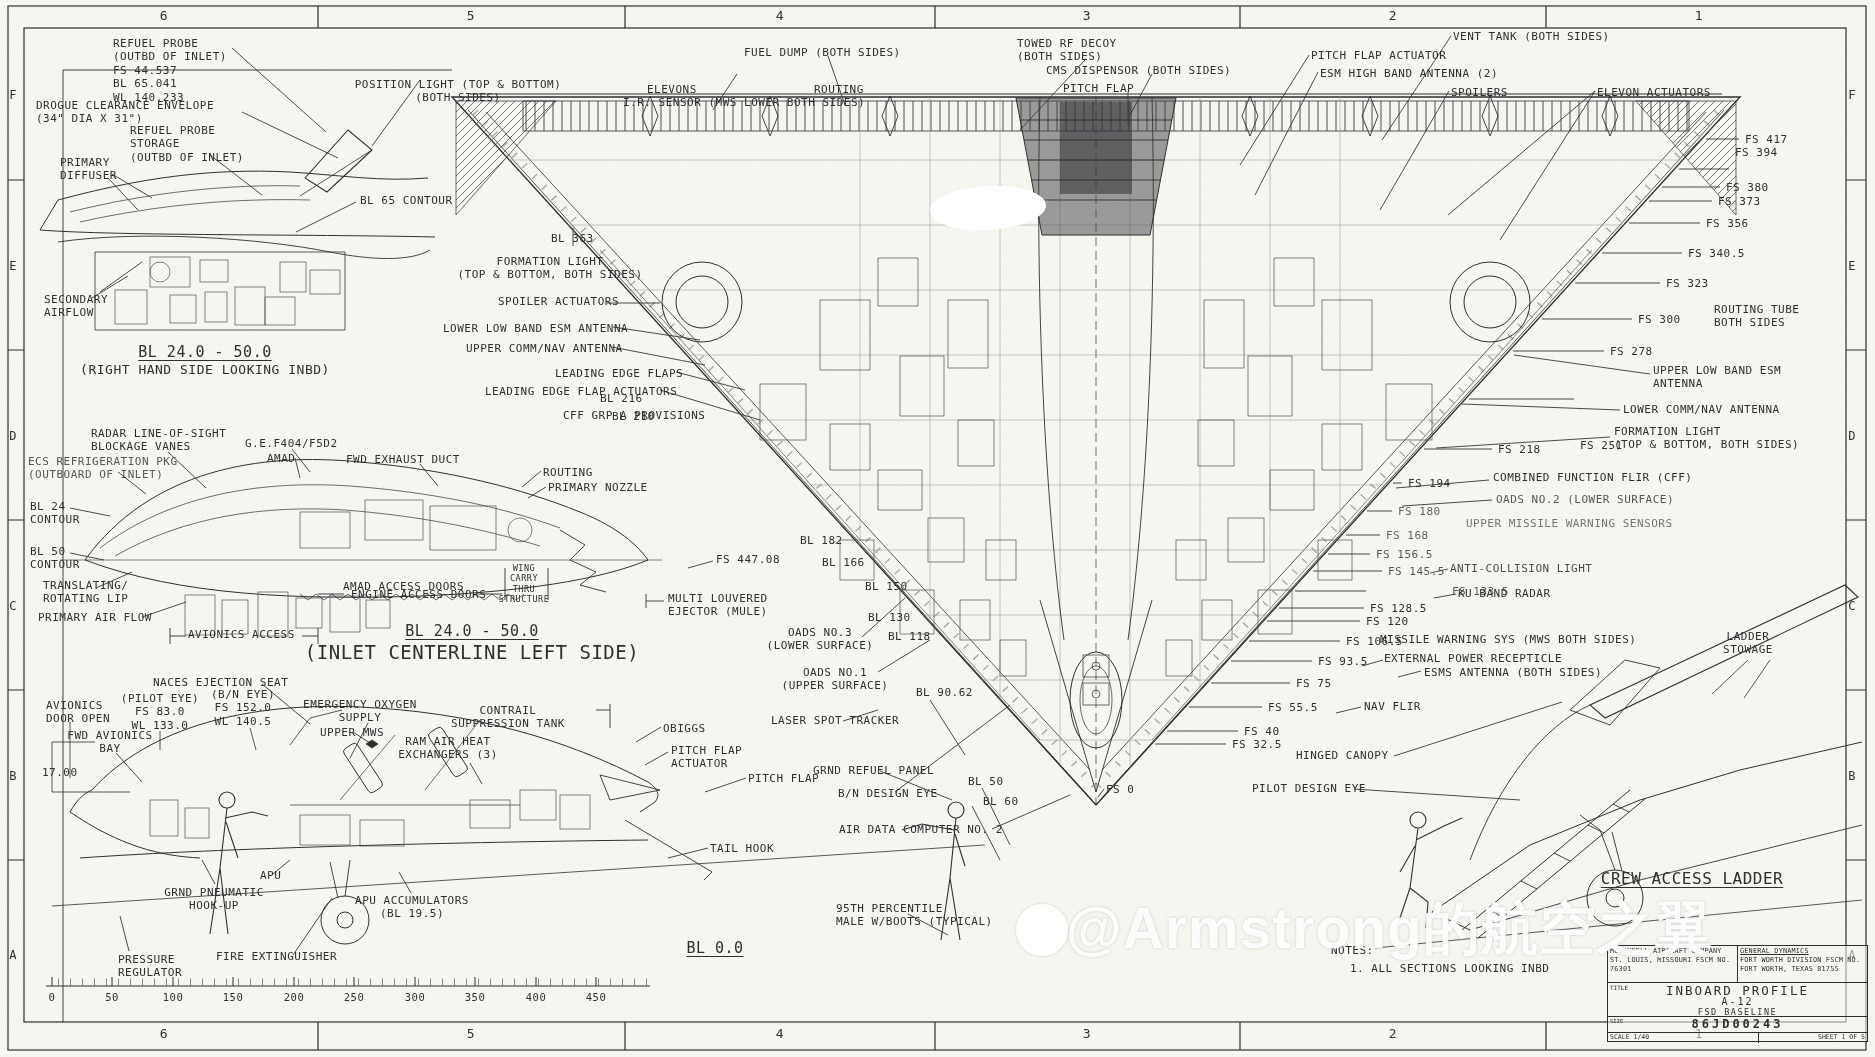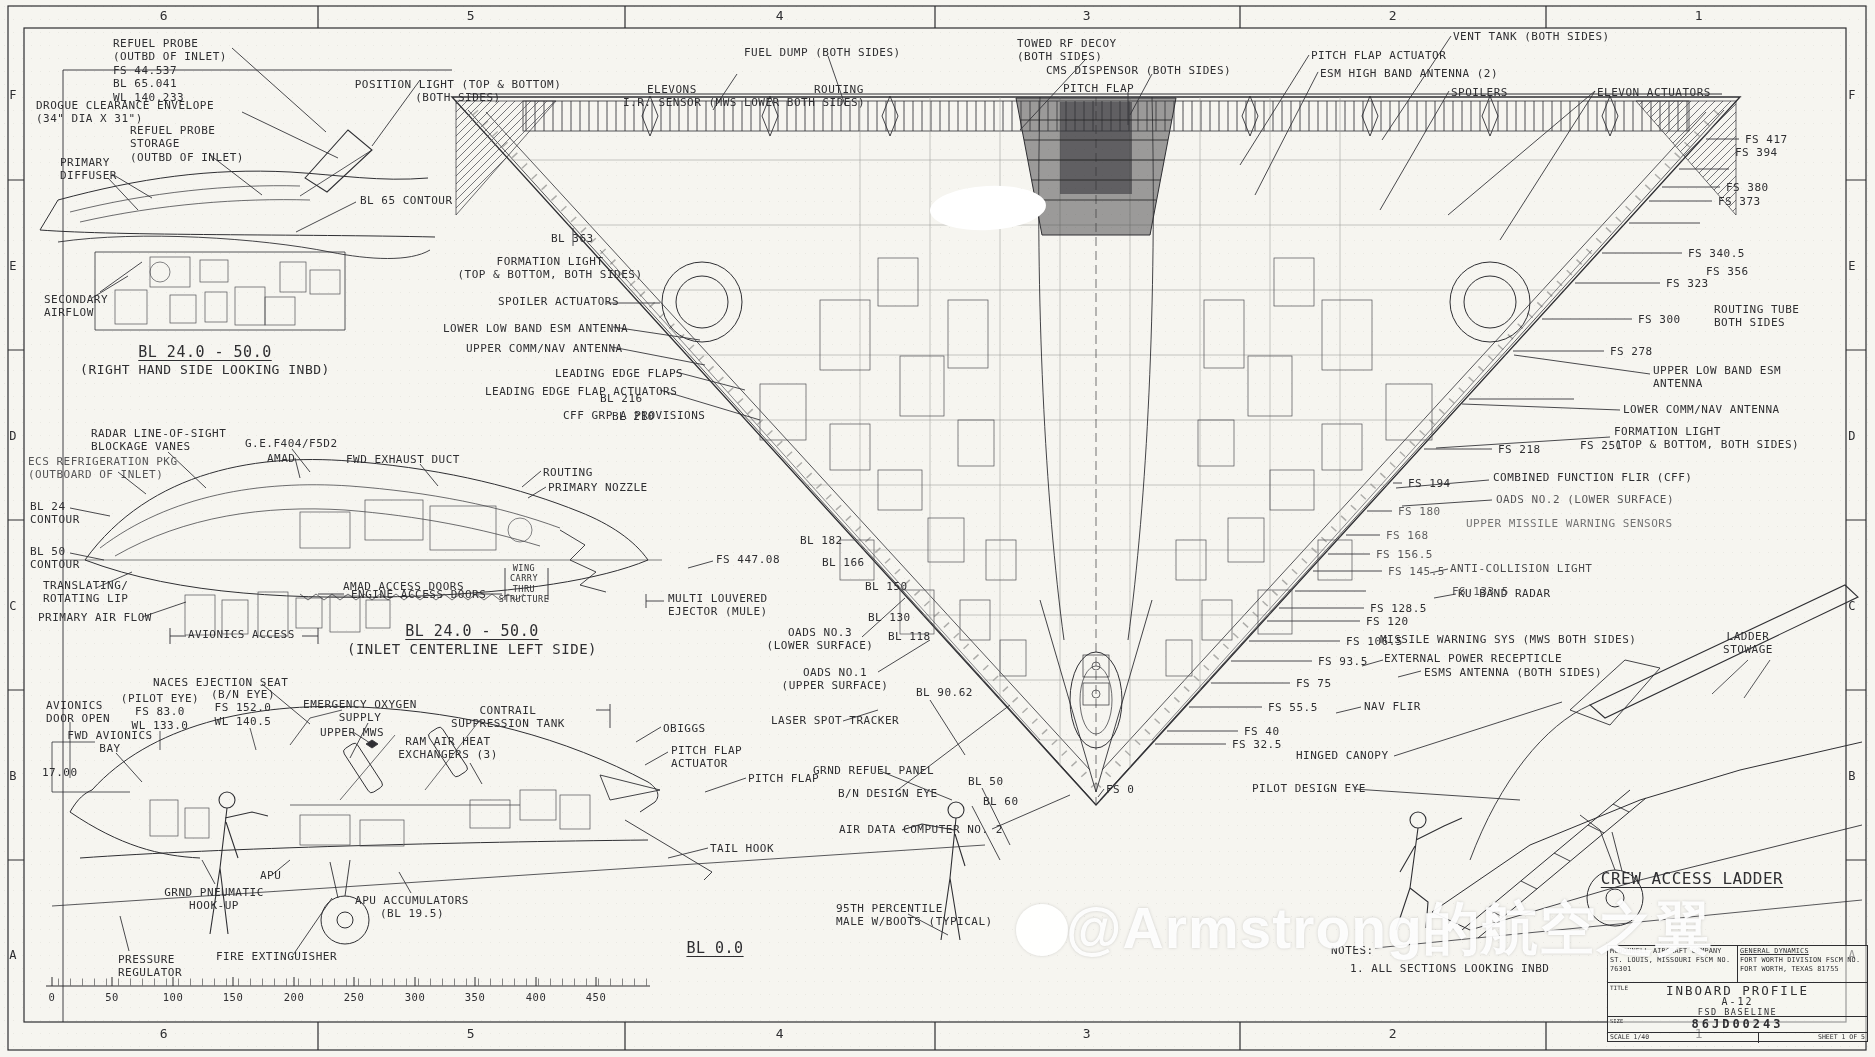--- a/index.html
+++ b/index.html
@@ -337,21 +337,21 @@
       <div class="ann" style="left: 1063px; top: 82px;">PITCH FLAP</div>
       <div class="ann" style="left: 1453px; top: 30px;">VENT TANK (BOTH SIDES)</div>
       <div class="ann" style="left: 1311px; top: 49px;">PITCH FLAP ACTUATOR</div>
       <div class="ann" style="left: 1320px; top: 67px;">ESM HIGH BAND ANTENNA (2)</div>
       <div class="ann" style="left: 1451px; top: 86px;">SPOILERS</div>
       <div class="ann" style="left: 1597px; top: 86px;">ELEVON ACTUATORS</div>
       <div class="ann" style="left: 1745px; top: 133px;">FS 417</div>
       <div class="ann" style="left: 1735px; top: 146px;">FS 394</div>
       <div class="ann" style="left: 1726px; top: 181px;">FS 380</div>
       <div class="ann" style="left: 1718px; top: 195px;">FS 373</div>
-      <div class="ann" style="left: 1706px; top: 217px; margin-top: 48px;">FS 356</div>
+      <div class="ann" style="left: 1706px; top: 217px;">FS 356</div>
       <div class="ann" style="left: 1688px; top: 247px;">FS 340.5</div>
       <div class="ann" style="left: 1666px; top: 277px;">FS 323</div>
       <div class="ann" style="left: 1638px; top: 313px;">FS 300</div>
       <div class="ann" style="left: 1714px; top: 303px;">ROUTING TUBE
 BOTH SIDES</div>
       <div class="ann" style="left: 1610px; top: 345px;">FS 278</div>
       <div class="ann" style="left: 1653px; top: 364px;">UPPER LOW BAND ESM
 ANTENNA</div>
       <div class="ann" style="left: 1580px; top: 393px; margin-top: 46px;">FS 251</div>
       <div class="ann" style="left: 1623px; top: 403px;">LOWER COMM/NAV ANTENNA</div>
@@ -426,21 +426,21 @@
       <div class="ann" style="left: 188px; top: 628px;">AVIONICS ACCESS</div>
       <div class="ann" style="left: 351px; top: 588px;">ENGINE ACCESS DOORS</div>
       <div class="ann" style="left: 343px; top: 580px;">AMAD ACCESS DOORS</div>
       <div class="ann" style="left: 543px; top: 466px;">ROUTING</div>
       <div class="ann" style="left: 548px; top: 481px;">PRIMARY NOZZLE</div>
       <div class="ann ctr" style="left: 524px; top: 563px; font-size: 8.5px;">WING
 CARRY
 THRU
 STRUCTURE</div>
       <div class="ann ctr ul" style="left: 472px; top: 622px; font-size: 15px;">BL 24.0 - 50.0</div>
-      <div class="ann ctr" style="left: 472px; top: 641px; font-size: 14px;">(INLET CENTERLINE LEFT SIDE)</div>
+      <div class="ann ctr" style="left: 472px; top: 641px; font-size: 19px;">(INLET CENTERLINE LEFT SIDE)</div>
       <div class="ann" style="left: 153px; top: 676px;">NACES EJECTION SEAT</div>
       <div class="ann ctr" style="left: 160px; top: 692px;">(PILOT EYE)
 FS 83.0
 WL 133.0</div>
       <div class="ann ctr" style="left: 243px; top: 688px;">(B/N EYE)
 FS 152.0
 WL 140.5</div>
       <div class="ann" style="left: 46px; top: 699px;">AVIONICS
 DOOR OPEN</div>
       <div class="ann ctr" style="left: 110px; top: 729px;">FWD AVIONICS

